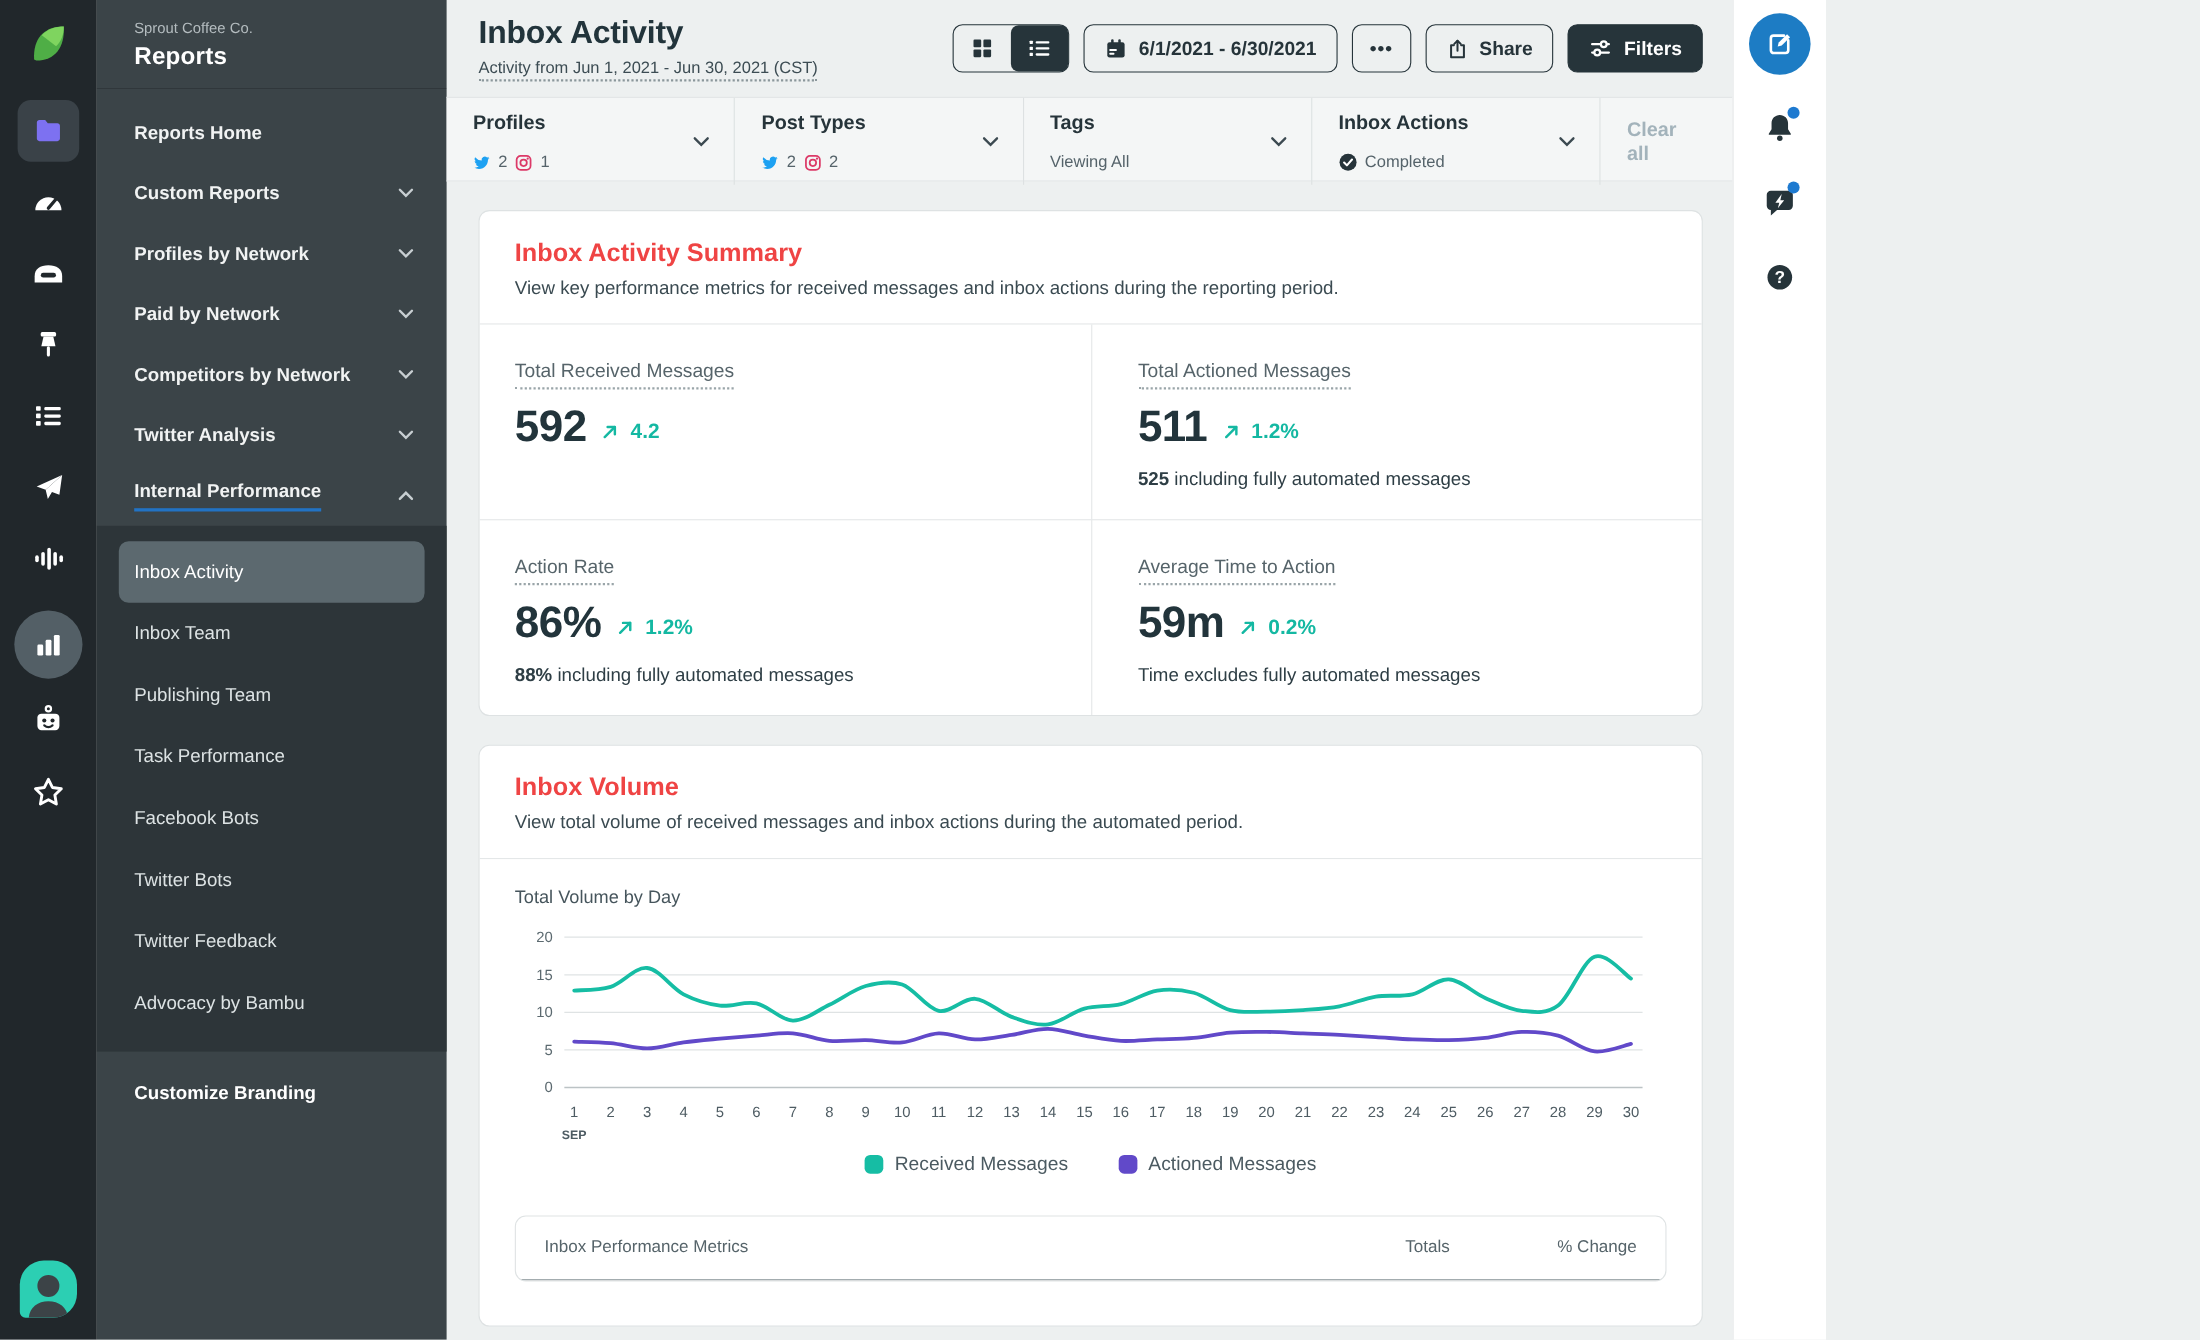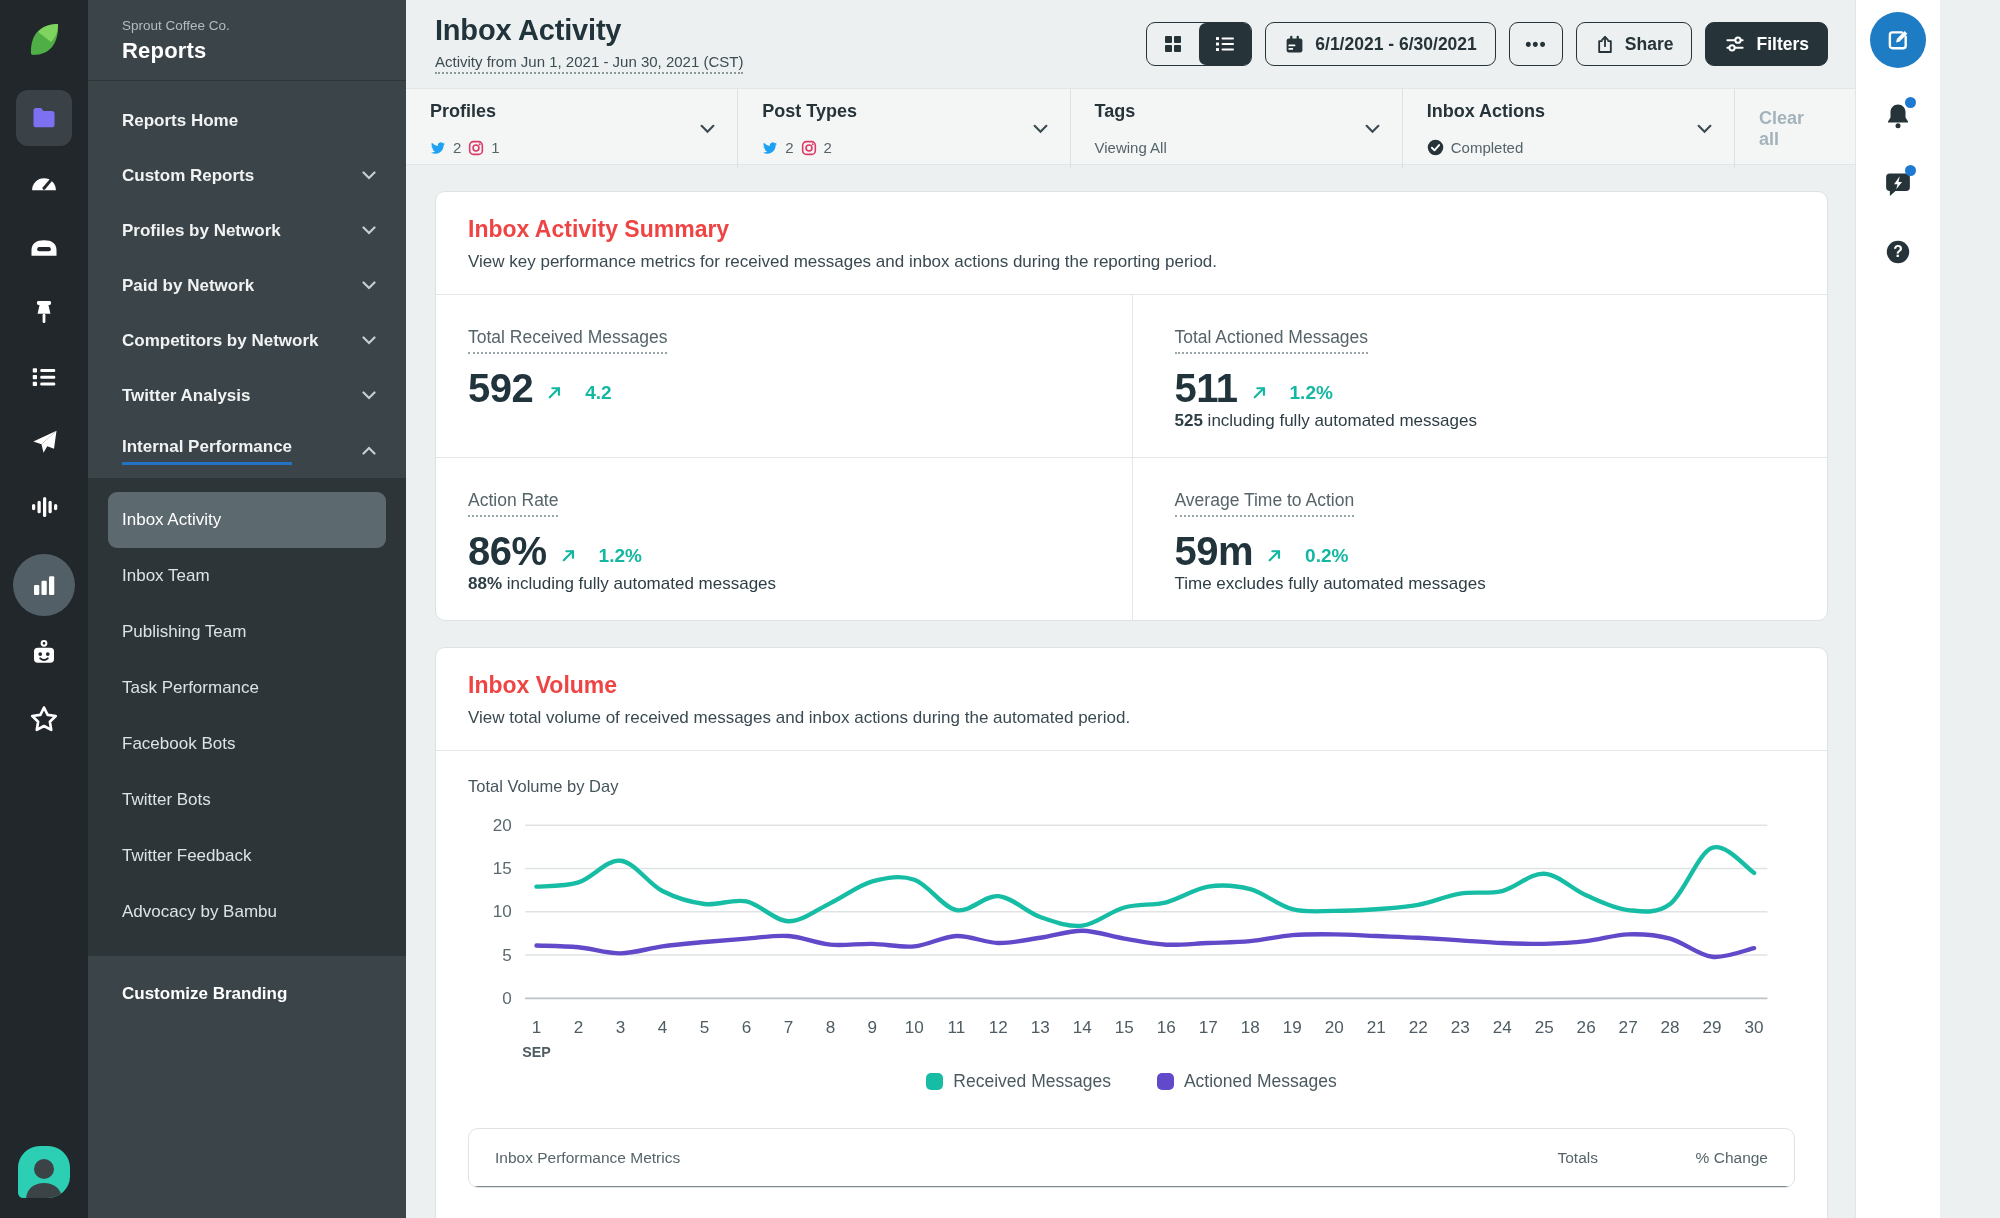--- a/index.html
+++ b/index.html
@@ -1,18 +1,18 @@
 <!DOCTYPE html>
 <html><head>
 <meta charset="utf-8">
 <style>
   * { margin:0; padding:0; box-sizing:border-box; }
   html,body { width:2000px; height:1218px; overflow:hidden; }
   body { font-family:"Liberation Sans","DejaVu Sans",sans-serif; background:#edf0f0; color:#22343b; }
-  .app { display:flex; width:1940px; height:1218px; }
+  .app { display:flex; width:1660px; height:1218px; }
 
   
   .rail { width:88px; background:#21272b; display:flex; flex-direction:column; align-items:center; padding:16px 0 20px; flex-shrink:0; }
   .rail .logo { margin-bottom:24px; }
   .rail-btn { width:40px; height:40px; display:flex; align-items:center; justify-content:center; margin-bottom:25px; cursor:pointer; }
   .rail-tile { width:56px; height:56px; background:#3a4248; border-radius:12px; display:flex; align-items:center; justify-content:center; margin-bottom:16px; cursor:pointer; }
   .rail-circle { width:62px; height:62px; background:#535f66; border-radius:50%; display:flex; align-items:center; justify-content:center; margin:2px 0 18px; cursor:pointer; }
   .rail .avatar { margin-top:auto; width:52px; height:52px; background:#2ccfb3; border-radius:42% 42% 42% 10%; overflow:hidden; display:flex; align-items:flex-end; justify-content:center; cursor:pointer; }
 
   
@@ -57,22 +57,22 @@
   .card-title { font-size:23px; font-weight:800; color:#ef4444; }
   .card-desc { font-size:17px; color:#3a4a51; margin-top:9px; }
 
   .metrics { display:grid; grid-template-columns:1fr 1fr; }
   .metric { padding:32px 32px 26px; min-height:155px; }
   .metric.col2 { border-left:1px solid #e4e7e8; padding-left:42px; }
   .metric.row2 { border-top:1px solid #e4e7e8; }
   .metric-label { display:inline-block; font-size:17.5px; color:#56646a; border-bottom:2px dotted #9aa5a9; padding-bottom:4px; cursor:pointer; }
   .metric-valrow { display:flex; align-items:center; margin-top:12px; }
   .metric-value { font-size:40px; font-weight:800; color:#22343b; letter-spacing:-.5px; }
-  .metric-change { display:inline-flex; align-items:center; gap:22px; margin-left:13px; font-size:19px; font-weight:600; color:#14b8a2; margin-top:8px; }
-  .metric-note { font-size:17px; color:#2e3e45; }
+  .metric-change { display:inline-flex; align-items:center; gap:10px; margin-left:13px; font-size:19px; font-weight:600; color:#14b8a2; margin-top:8px; }
+  .metric-note { margin-top:15px; font-size:17px; color:#2e3e45; }
   .metric-note b { font-weight:700; }
 
   .chart-wrap { padding:26px 32px 6px; }
   .chart-title { font-size:16.5px; color:#46555c; margin-bottom:14px; }
   #volume-chart { width:100%; display:block; font-family:inherit; }
   .legend { display:flex; justify-content:center; gap:46px; padding:8px 0 26px; font-size:17.5px; color:#4b5a61; }
   .legend-item { display:flex; align-items:center; gap:10px; }
   .swatch { width:17px; height:17px; border-radius:5px; }
 
   .table-box { margin:4px 32px 40px; border:1px solid #dfe3e4; border-radius:10px; overflow:hidden; }

